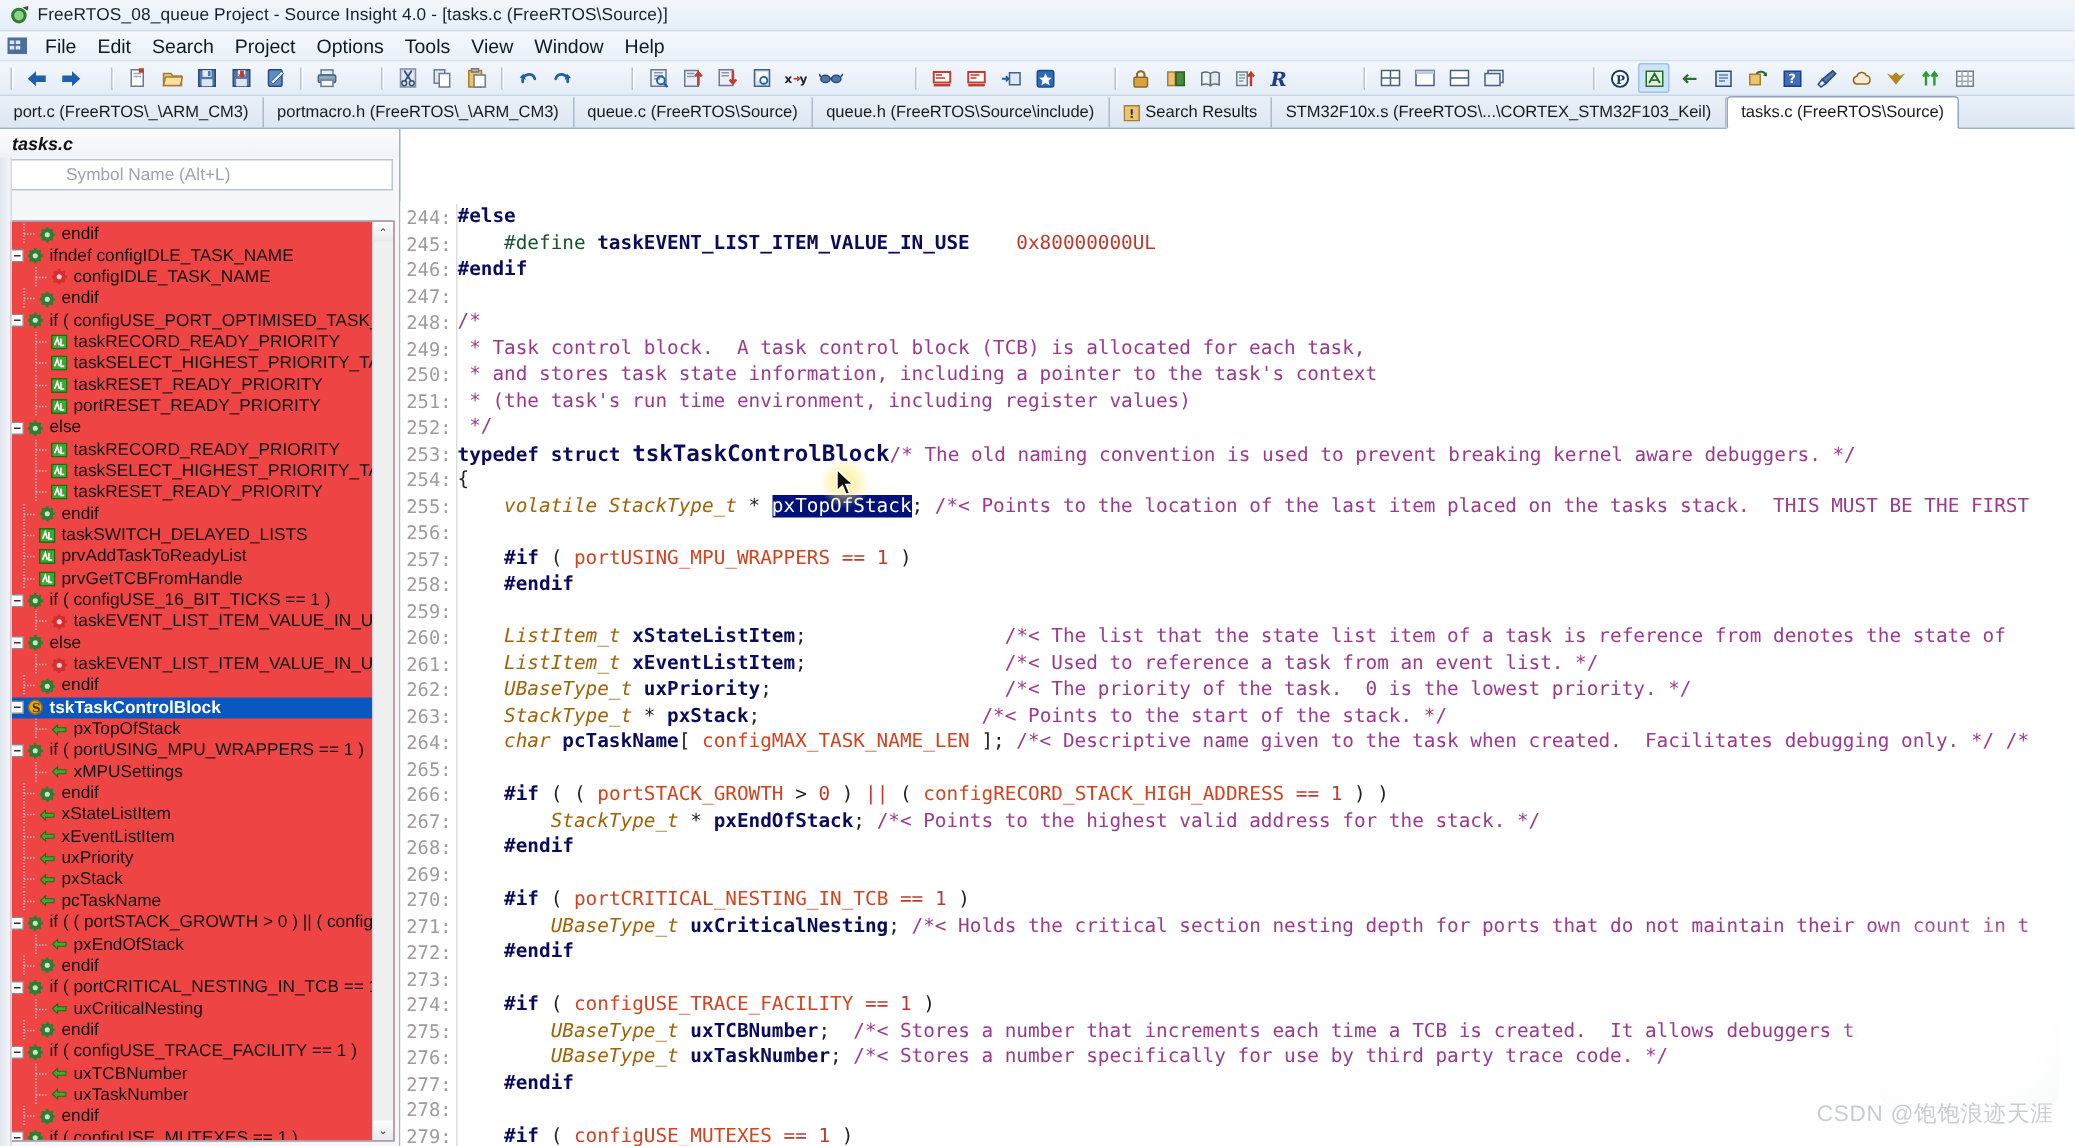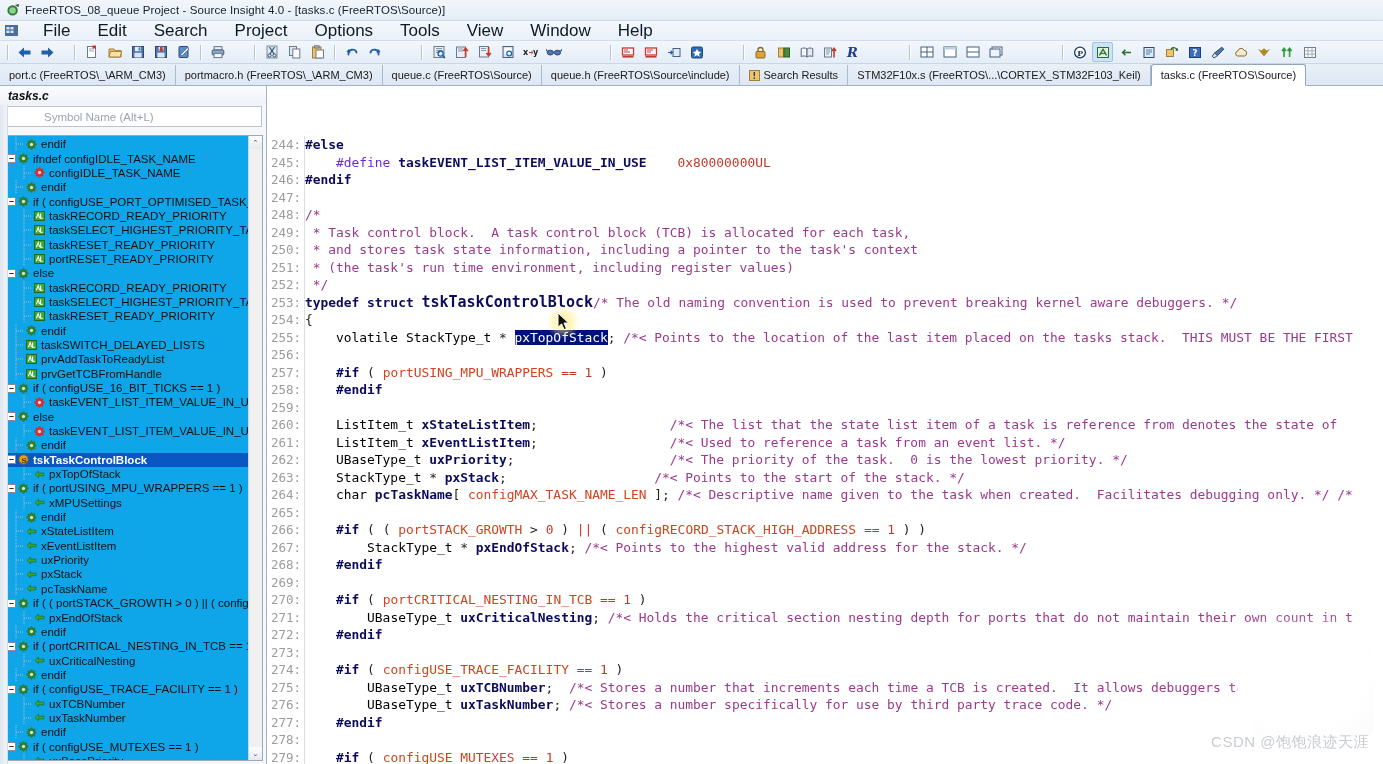--- a/index.html
+++ b/index.html
@@ -16,21 +16,21 @@
   .titlebar{height:20px;display:flex;align-items:center;gap:5px;padding:0 6px;
     background:linear-gradient(#f2f6fb,#e6eef8);
     border-bottom:1px solid #cfdae8;}
   .titlebar .tb-icon{width:14px;height:14px;flex:0 0 14px;position:relative;}
   .titlebar .title-text{font-size:11.5px;color:#14202c;white-space:nowrap;letter-spacing:.1px;}
 
   
   .menubar{height:19px;display:flex;align-items:center;gap:0px;padding:0 4px;
     background:linear-gradient(#f4f8fc,#e9f0f8);border-bottom:1px solid #d4dded;}
   .menubar .mb-icon{width:15px;height:13px;margin-right:4px;position:relative;}
-  .menubar .mi{padding:1px 7px;font-size:17px;color:#0d1a26;white-space:nowrap;cursor:default;margin-left:13px;}
+  .menubar .mi{padding:1px 7px;font-size:13px;color:#0d1a26;white-space:nowrap;cursor:default;}
 
   
   .toolbar{height:22px;display:flex;align-items:center;
     background:linear-gradient(#f3f7fc,#e4ecf7);border-bottom:1px solid #c9d6e6;
     padding:0 2px;overflow:hidden;}
   .tb-sep{width:1px;height:15px;background:#b6c4d6;margin:0 5px;flex:0 0 1px;
           box-shadow:1px 0 0 #ffffff;}
   .tb-gap{width:10px;flex:0 0 10px;}
   .tbtn{width:19px;height:18px;display:flex;align-items:center;justify-content:center;
         flex:0 0 19px;margin:0 1px;border:1px solid transparent;border-radius:2px;}
@@ -53,21 +53,21 @@
 
   
   .sympanel{width:266px;flex:0 0 266px;display:flex;flex-direction:column;
             background:#f5f7fa;border-right:1px solid #9fb3c9;position:relative;}
   .sym-title{height:19px;display:flex;align-items:center;padding:0 8px;
     font-weight:bold;font-style:italic;font-size:12px;color:#111;
     background:linear-gradient(#fbfcfe,#eef2f7);}
   .sym-search{margin:1px 4px 3px 4px;height:19px;background:#fff;border:1px solid #b8c4d2;
     display:flex;align-items:center;padding:0 5px;}
   .sym-search span{color:#9aa4b0;font-size:11.5px;margin-left:34px;}
-  .sym-tree{flex:1;margin:5px 3px 3px 3px;background:#0ea5e9;border:1px solid #9aa8b8;
+  .sym-tree{flex:1;margin:17px 3px 3px 3px;background:#ef4444;border:1px solid #9aa8b8;
     position:relative;overflow:hidden;}
   .tree-inner{position:absolute;inset:0 13px 0 0;overflow:hidden;padding-top:1px;}
   .trow{height:14.35px;display:flex;align-items:center;font-size:11.5px;color:#111;
         white-space:nowrap;padding-left:2px;}
   .trow .exp{width:11px;flex:0 0 11px;display:flex;align-items:center;justify-content:center;
              font-size:9px;color:#555;}
   .trow .ind{flex:0 0 auto;}
   .trow .ic{width:13px;height:11px;flex:0 0 13px;margin-right:3px;display:flex;
             align-items:center;justify-content:center;}
   .trow.sel{background:#0a57c2;color:#fff;font-weight:bold;}
@@ -84,25 +84,25 @@
   
   .editor{flex:1;position:relative;background:#fff;overflow:hidden;display:flex;margin-top:48px;}
   .gutter{width:37px;flex:0 0 37px;background:#fff;padding-top:2px;}
   .gutter .gl{height:17.5px;line-height:17.5px;text-align:right;padding-right:3px;
      font-family:"DejaVu Sans Mono","Liberation Mono",monospace;font-size:12.5px;color:#9c9c9c;}
   .gutter-line{width:1px;background:#ddd;flex:0 0 1px;margin-top:2px;}
   .codearea{flex:1;padding-top:2px;overflow:hidden;position:relative;}
   .cl{height:17.5px;line-height:17.5px;white-space:pre;
       font-family:"DejaVu Sans Mono","Liberation Mono",monospace;font-size:12.9px;color:#222;}
   .k{color:#0b0b5e;font-weight:bold;}     
-  .t{color:#000000;}                      
+  .t{color:#a16207;font-style:italic;}                      
   .c{color:#9b3a8c;}                      
   .p{color:#d2431f;}                      
   .n{color:#c0392b;}                      
-  .g{color:#6d28d9;}                      
+  .g{color:#14532d;}                      
   .op{color:#222;}
   .selword{background:#00117a;color:#fff;}
   .hlword{background:#fff000;color:#0b0b5e;font-weight:bold;}
 
   
   .cursor{position:absolute;width:34px;height:34px;pointer-events:none;}
   .cursor .glow{position:absolute;left:0;top:0;width:34px;height:34px;border-radius:50%;
      background:radial-gradient(circle,rgba(255,235,120,.85) 0%,rgba(255,235,120,.35) 45%,rgba(255,235,120,0) 70%);}
 
   

